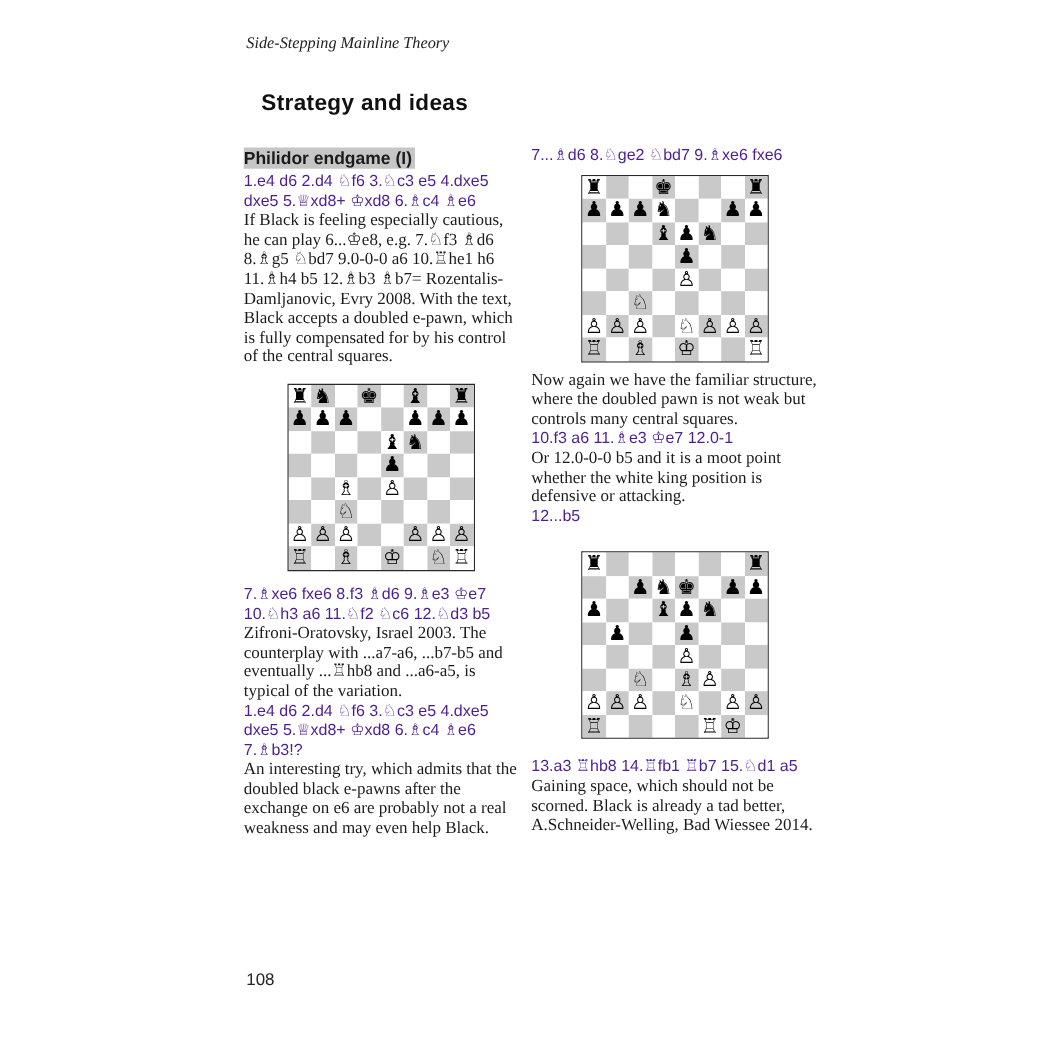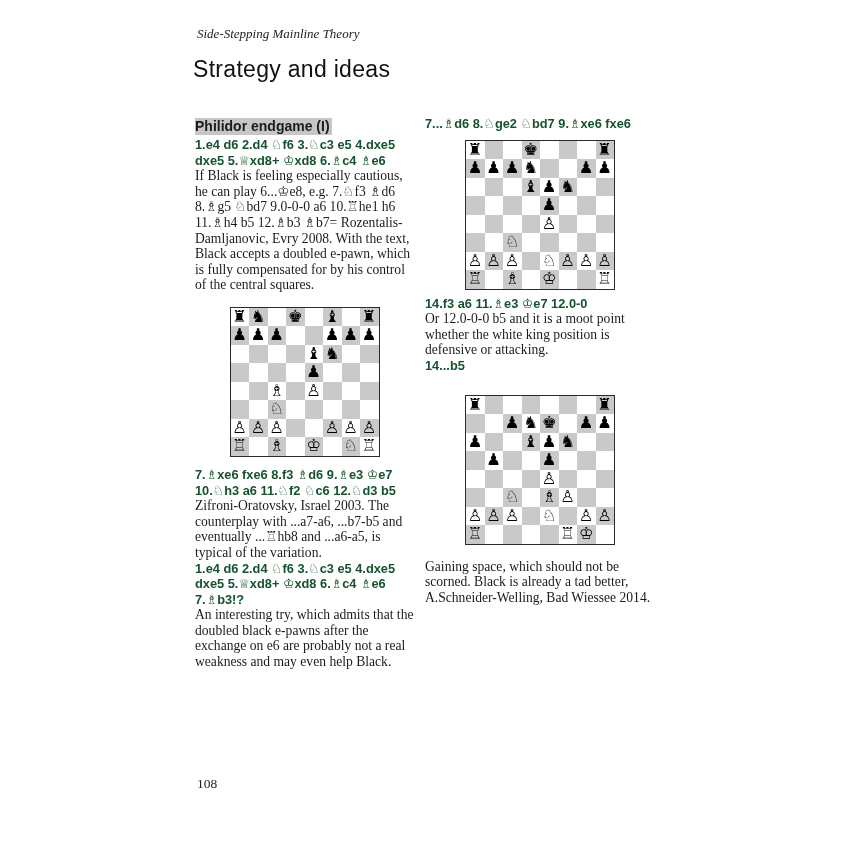--- a/index.html
+++ b/index.html
@@ -10,37 +10,37 @@
   html,body{margin:0;padding:0;}
   body{background:#ffffff;width:850px;height:850px;overflow:hidden;}
   .page{position:relative;width:688px;height:850px;background:#ffffff;color:var(--ink);}
 
   .running-header{
     position:absolute;left:197px;top:26px;
     font-family:"Liberation Serif",serif;font-style:italic;
     font-size:13px;color:#222;
   }
   .title{
-    position:absolute;left:193px;top:56px;margin:0;
-    font-family:"Liberation Sans",sans-serif;font-weight:normal;
-    font-size:23px;letter-spacing:0.3px;color:#111;
+    position:absolute;left:193px;top:56px;margin:16px;
+    font-family:"Liberation Sans",sans-serif;font-weight:bold;
+    font-size:18px;letter-spacing:0.3px;color:#111;
   }
   .col{position:absolute;}
   .col-left{left:195px;top:118px;width:219px;}
   .col-right{left:425px;top:116px;width:230px;}
 
   .section-heading{
     font-family:"Liberation Sans","DejaVu Sans",sans-serif;font-weight:bold;
     font-size:14px;line-height:17px;margin:0 0 2px 0;
   }
   .section-heading span{background:var(--heading-highlight);padding:0 2px 1px 0;}
   .mt{margin-top:24px;}
   .moves{
-    font-family:"Liberation Sans","DejaVu Sans",sans-serif;font-weight:bold;
-    font-size:12.8px;line-height:15.6px;margin:0;color:#14532d;
+    font-family:"Liberation Sans","DejaVu Sans",sans-serif;font-weight:normal;
+    font-size:12.8px;line-height:15.6px;margin:0;color:#4c1d95;
   }
   .body-text{
     font-family:Liberation Serif, serif;
     font-size:13.6px;line-height:15.6px;margin:0;color:var(--ink);
   }
 
   .diagram{
     width:148px;border:1px solid #2a2a2a;background:#fff;box-sizing:content-box;
   }
   .d1{margin:14px auto 10px auto;}
@@ -50,21 +50,21 @@
   .sq{
     display:flex;align-items:center;justify-content:center;
     font-family:"DejaVu Sans",sans-serif;font-size:16.5px;line-height:1;color:#000;
     user-select:none;
   }
   .sq.l{background:#ffffff;}
   .sq.d{background:var(--dark-square);}
 
   .page-number{
     position:absolute;left:197px;top:776px;
-    font-family:Liberation Serif, serif;font-size:13.5px;color:#222;
+    font-family:Liberation Sans, sans-serif;font-size:13.5px;color:#222;
   }
 </style>
 </head>
 <body>
 
 <div class="page">
 
   <div class="running-header">Side-Stepping Mainline Theory</div>
   <h1 class="title">Strategy and ideas</h1>
 
@@ -214,23 +214,24 @@
           <div class="sq l"></div>
           <div class="sq d">♗</div>
           <div class="sq l"></div>
           <div class="sq d">♔</div>
           <div class="sq l"></div>
           <div class="sq d"></div>
           <div class="sq l">♖</div>
         </div>
     </div>
 
-    <p class="moves">14.f3 a6 11.♗e3 ♔e7 12.0-0</p>
+    <p class="body-text">Now again we have the familiar structure, where the doubled pawn is not weak but controls many central squares.</p>
+    <p class="moves">10.f3 a6 11.♗e3 ♔e7 12.0-1</p>
     <p class="body-text">Or 12.0-0-0 b5 and it is a moot point whether the white king position is defensive or attacking.</p>
-    <p class="moves">14...b5</p>
+    <p class="moves">12...b5</p>
 
     <div class="diagram d3">
       <div class="board">
           <div class="sq l">♜</div>
           <div class="sq d"></div>
           <div class="sq l"></div>
           <div class="sq d"></div>
           <div class="sq l"></div>
           <div class="sq d"></div>
           <div class="sq l"></div>
@@ -287,17 +288,18 @@
           <div class="sq l"></div>
           <div class="sq d"></div>
           <div class="sq l"></div>
           <div class="sq d"></div>
           <div class="sq l">♖</div>
           <div class="sq d">♔</div>
           <div class="sq l"></div>
         </div>
     </div>
 
+    <p class="moves">13.a3 ♖hb8 14.♖fb1 ♖b7 15.♘d1 a5</p>
     <p class="body-text">Gaining space, which should not be scorned. Black is already a tad better, A.Schneider-Welling, Bad Wiessee 2014.</p>
   </div>
 
   <div class="page-number">108</div>
 </div>
 
 </body></html>

